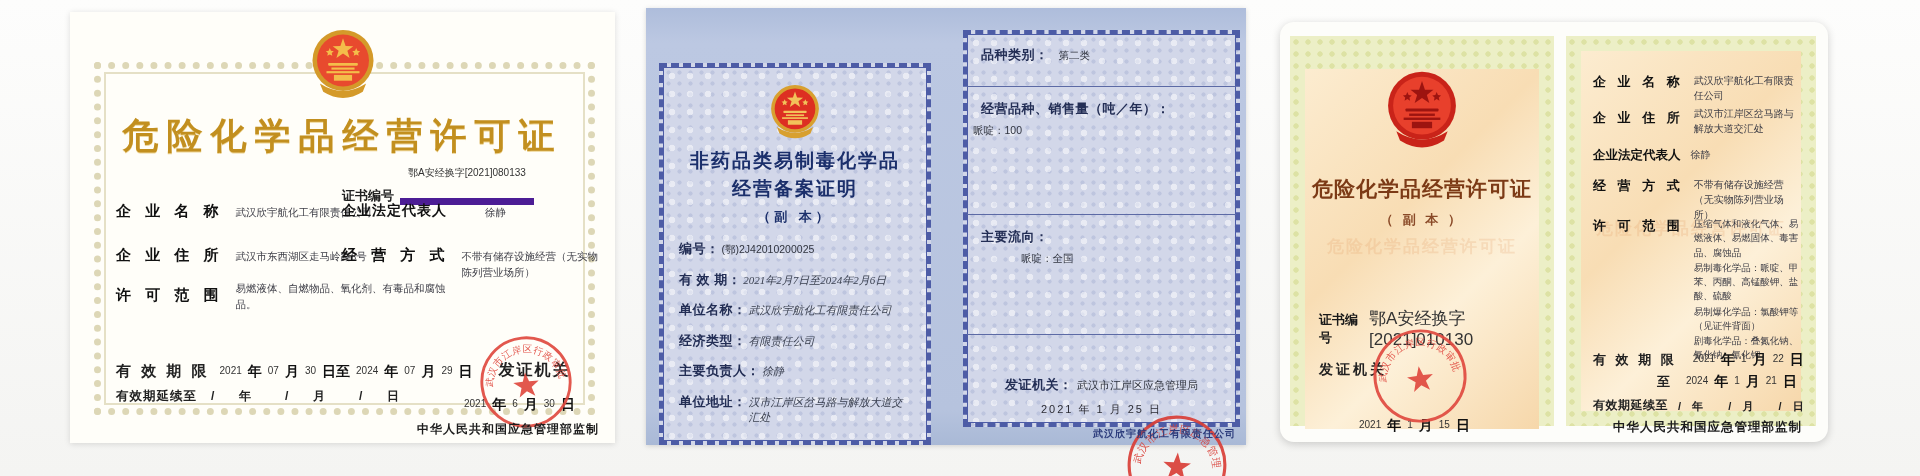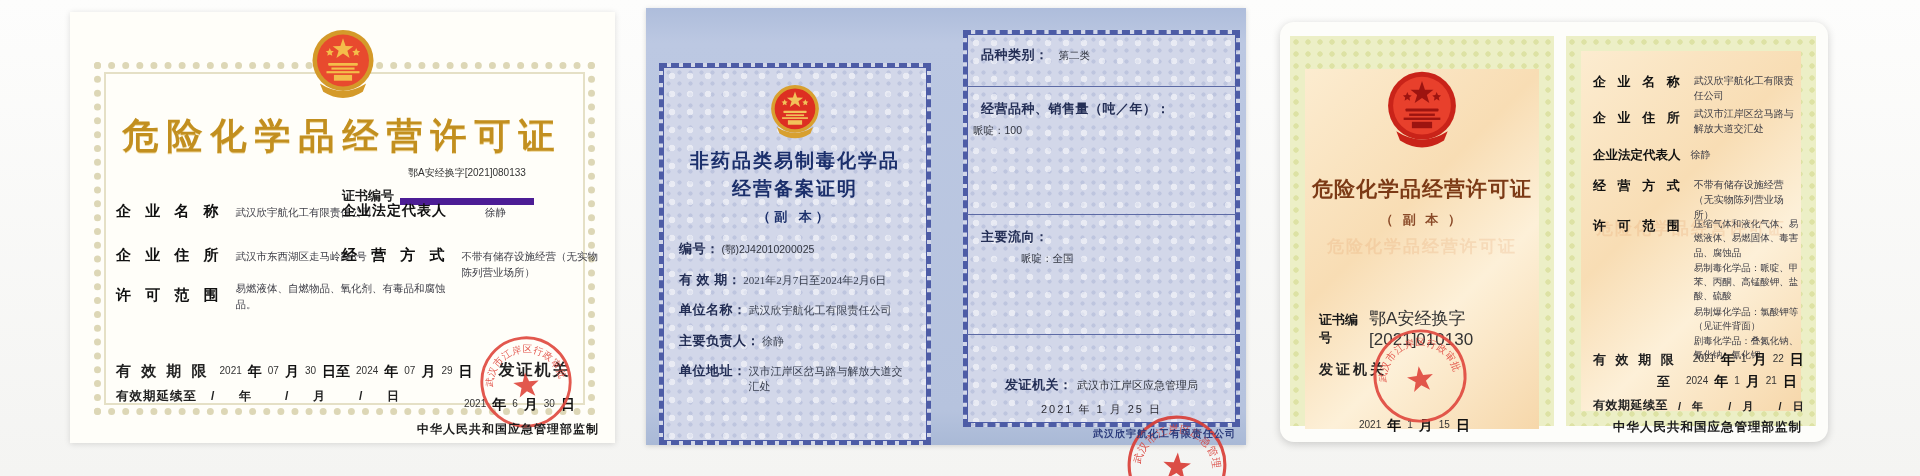--- a/index.html
+++ b/index.html
@@ -60,21 +60,21 @@
     border:4px dashed #4d5ca6;box-shadow:inset 0 0 0 1px #4d5ca6;}
   .c2-left{left:13px;top:19px;width:272px;height:382px;padding:10px 16px;margin-top:36px;}
   .c2-right{left:317px;top:22px;width:277px;height:397px;display:flex;flex-direction:column;}
   .c2-emblem{display:block;margin:6px auto 2px;width:52px;height:62px;}
   .c2-title{text-align:center;font-family:"Liberation Serif",serif;font-weight:700;
     color:#1b2f6b;font-size:19px;letter-spacing:2px;line-height:1.45;}
   .c2-sub{text-align:center;font-weight:700;color:#1b2f6b;font-size:13px;letter-spacing:4px;margin-top:6px;}
   .c2-fields{margin-top:14px;}
   .c2-fieldline{display:flex;align-items:baseline;margin-bottom:12.5px;gap:2px;}
   .c2-lbl{font-weight:700;font-size:13px;color:#23folk2e55;color:#232e55;letter-spacing:.5px;white-space:nowrap;}
-  .fillin{font-family:"Liberation Serif",serif;font-size:11px;color:#3a4050;}
+  .fillin{font-family:"Liberation Serif",serif;font-style:italic;font-size:11px;color:#3a4050;}
   .c2r-row{position:relative;box-sizing:border-box;padding:12px 14px 6px;border-bottom:1px solid #5c6aa5;}
   .c2r-row1{height:54px;display:flex;gap:10px;align-items:baseline;}
   .c2r-row2{height:132px;}
   .c2r-row3{height:124px;}
   .c2r-row4{flex:1;border-bottom:none;}
   .c2-val-sm{font-size:10.5px;color:#30343f;}
   .c2r-row2 .c2-val-sm{display:block;margin:6px 0 0 -8px;}
   .c2r-row3 .c2-val-sm{display:block;margin:6px 0 0 -8px;padding-left:48px;}
   .c2-issuerline{margin-top:28px;text-align:center;}
   .c2-issuerline .c2-val-sm{font-size:11px;}
@@ -241,20 +241,24 @@
         </div>
         <div class="c2-fieldline">
           <span class="c2-lbl">有 效 期：</span>
           <span class="fillin">2021年2月7日至2024年2月6日</span>
         </div>
         <div class="c2-fieldline">
           <span class="c2-lbl">单位名称：</span>
           <span class="fillin">武汉欣宇航化工有限责任公司</span>
         </div>
         <div class="c2-fieldline">
+          <span class="c2-lbl">经济类型：</span>
+          <span class="fillin">有限责任公司</span>
+        </div>
+        <div class="c2-fieldline">
           <span class="c2-lbl">主要负责人：</span>
           <span class="fillin">徐静</span>
         </div>
         <div class="c2-fieldline">
           <span class="c2-lbl">单位地址：</span>
           <span class="fillin">汉市江岸区岔马路与解放大道交汇处</span>
         </div>
       </div>
     </div>
 

